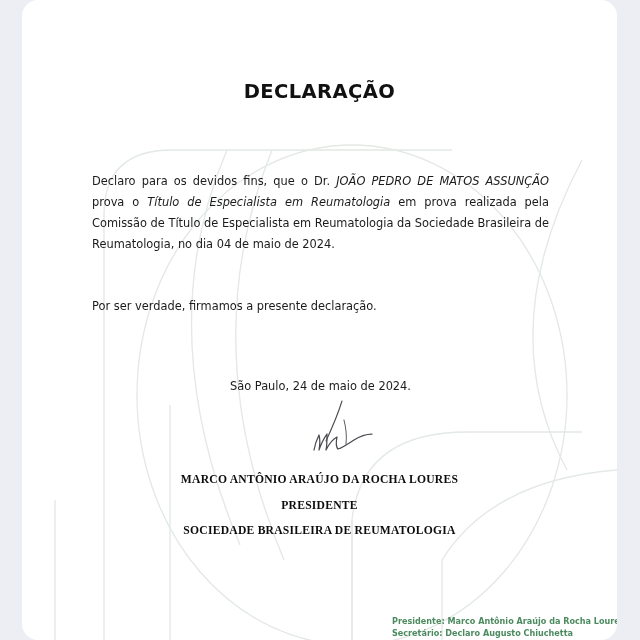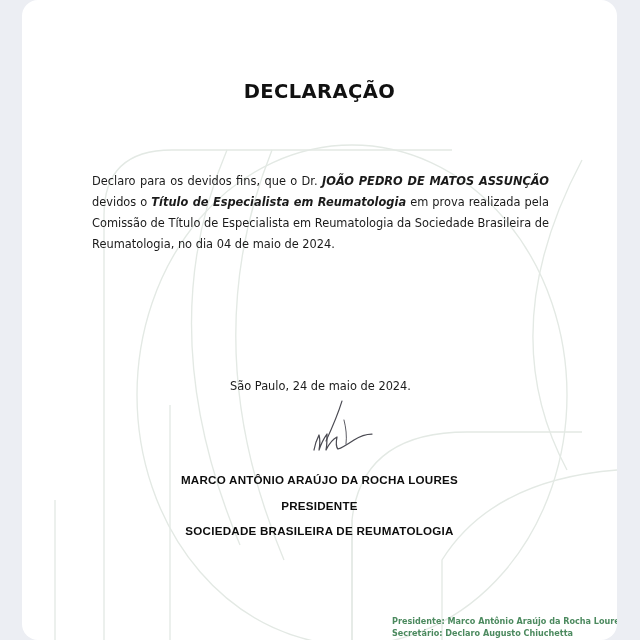--- a/index.html
+++ b/index.html
@@ -76,39 +76,39 @@
     line-height: 21px;
     color: #1b1b1b;
     text-align: justify;
     text-justify: inter-word;
   }
   .body-block.p1 { top: 160px; }
   .body-block.p2 { top: 285px; text-align: left; }
   .body-block.p3 { top: 365px; text-align: center; }
 
   .emph {
-    font-weight: bold;
+    font-weight: normal;
     font-style: italic;
   }
 
   
   #signature-mark {
     position: absolute;
     left: 262px;
     top: 398px;
     width: 130px;
     height: 62px;
   }
 
   .sig-line {
     position: absolute;
     left: 0;
     width: 595px;
     text-align: center;
-    font-family: Liberation Sans, sans-serif;
+    font-family: Liberation Serif, serif;
     font-weight: bold;
     font-size: 11.6px;
     letter-spacing: 0.25px;
     color: #0d0d0d;
   }
   .sig-name  { top: 473px; }
   .sig-role  { top: 499px; }
   .sig-org   { top: 524px; }
 
   
@@ -155,23 +155,24 @@
 
         <path d="M 595 470 Q 470 480 420 560 L 420 640"></path>
       </g>
     </svg>
 
     <div id="content">
 
       <div class="doc-title">DECLARAÇÃO</div>
 
       <p class="body-block p1">
-        <span>Declaro para os devidos fins, que o Dr. </span><span class="emph">JOÃO PEDRO DE MATOS ASSUNÇÃO</span><span> devidos o </span><span class="emph">Título de Especialista em Reumatologia</span><span> em prova realizada pela Comissão de Título de Especialista em Reumatologia da Sociedade Brasileira de Reumatologia, no dia 04 de maio de 2024.</span>
+        <span>Declaro para os devidos fins, que o Dr. </span><span class="emph">JOÃO PEDRO DE MATOS ASSUNÇÃO</span><span> prova o </span><span class="emph">Título de Especialista em Reumatologia</span><span> em prova realizada pela Comissão de Título de Especialista em Reumatologia da Sociedade Brasileira de Reumatologia, no dia 04 de maio de 2024.</span>
       </p>
 
+      <p class="body-block p2">Por ser verdade, firmamos a presente declaração.</p>
 
       <p class="body-block p3">São Paulo, 24 de maio de 2024.</p>
 
       <svg id="signature-mark" viewBox="0 0 130 62" aria-hidden="true">
         <g fill="none" stroke="#4a4a52" stroke-linecap="round" stroke-linejoin="round">
           <path d="M 58 3 C 54 16 48 30 42 43" stroke-width="1.1"></path>
           <path d="M 30 52 C 31 46 33 41 35 37 C 36 41 36 47 35 52
                    C 37 46 40 40 43 36 C 43 42 43 48 42 52
                    C 45 46 49 41 53 39 C 52 44 52 49 54 51
                    C 58 50 64 46 70 42 C 76 38 82 36 88 36" stroke-width="1.25"></path>

